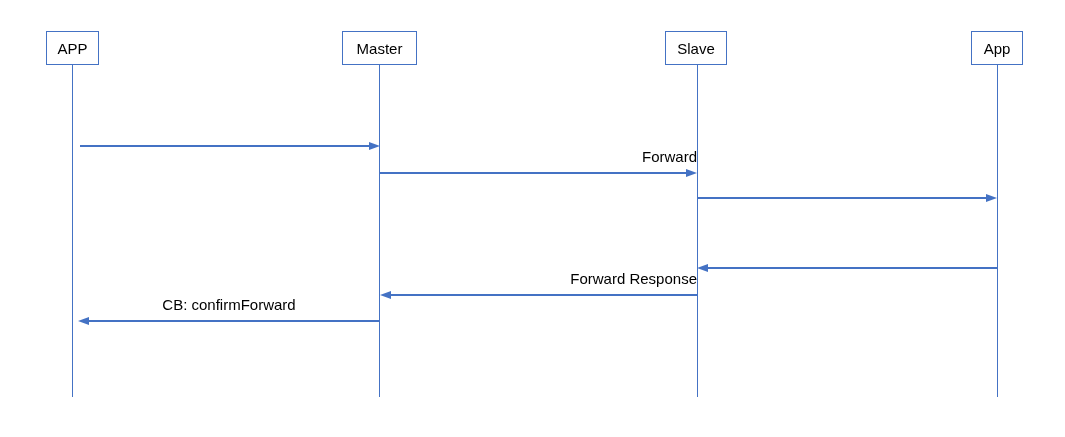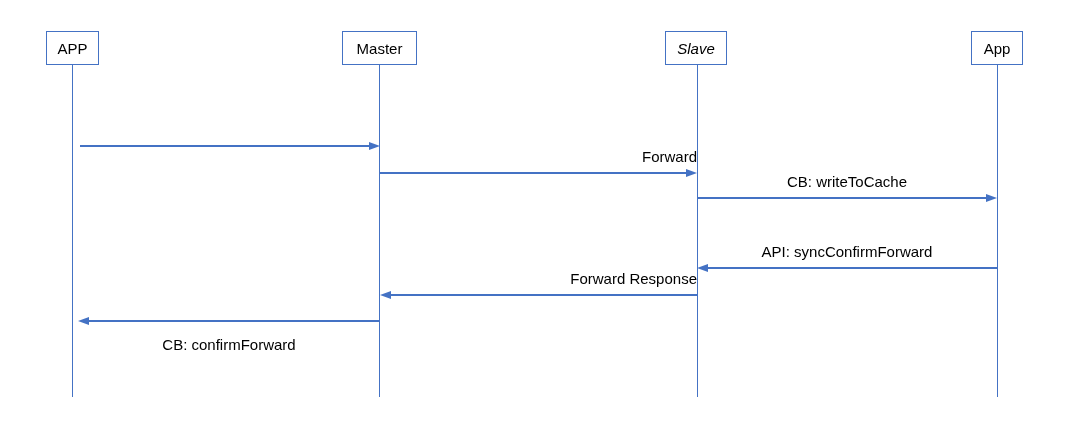--- a/index.html
+++ b/index.html
@@ -73,48 +73,46 @@
 <body>
 
 <div class="diagram">
 
   <div class="actor-box" style="left:46px; width:53px;">
     <span>APP</span>
   </div>
   <div class="actor-box" style="left:342px; width:75px;">
     <span>Master</span>
   </div>
-  <div class="actor-box" style="left:665px; width:62px;font-style:italic;">
+  <div class="actor-box" style="left:665px; width:62px;">
     <span>Slave</span>
   </div>
   <div class="actor-box" style="left:971px; width:52px;">
     <span>App</span>
   </div>
 
   <div class="lifeline" style="left:71.5px;"></div>
   <div class="lifeline" style="left:379px;"></div>
   <div class="lifeline" style="left:696.5px;"></div>
   <div class="lifeline" style="left:996.5px;"></div>
 
   <div class="msg-line" style="left:80px; top:145px; width:290px;"></div>
   <div class="arrow-right" style="left:369px; top:142px;"></div>
 
   <div class="msg-label" style="left:380px; top:147px; width:317px;text-align:right;">Forward</div>
   <div class="msg-line" style="left:380px; top:172px; width:307px;"></div>
   <div class="arrow-right" style="left:686px; top:169px;"></div>
 
-  <div class="msg-label" style="left:697px; top:172px; width:300px;">CB: writeToCache</div>
   <div class="msg-line" style="left:697px; top:197px; width:290px;"></div>
   <div class="arrow-right" style="left:986px; top:194px;"></div>
 
-  <div class="msg-label" style="left:697px; top:242px; width:300px;">API: syncConfirmForward</div>
   <div class="msg-line" style="left:708px; top:267px; width:289px;"></div>
   <div class="arrow-left" style="left:697px; top:264px;"></div>
 
   <div class="msg-label" style="left:380px; top:269px; width:317px;text-align:right;">Forward Response</div>
   <div class="msg-line" style="left:391px; top:294px; width:306px;"></div>
   <div class="arrow-left" style="left:380px; top:291px;"></div>
 
-  <div class="msg-label" style="left:78px; top:295px; width:302px;margin-top:40px;">CB: confirmForward</div>
+  <div class="msg-label" style="left:78px; top:295px; width:302px;">CB: confirmForward</div>
   <div class="msg-line" style="left:89px; top:320px; width:291px;"></div>
   <div class="arrow-left" style="left:78px; top:317px;"></div>
 
 </div>
 
 </body></html>

